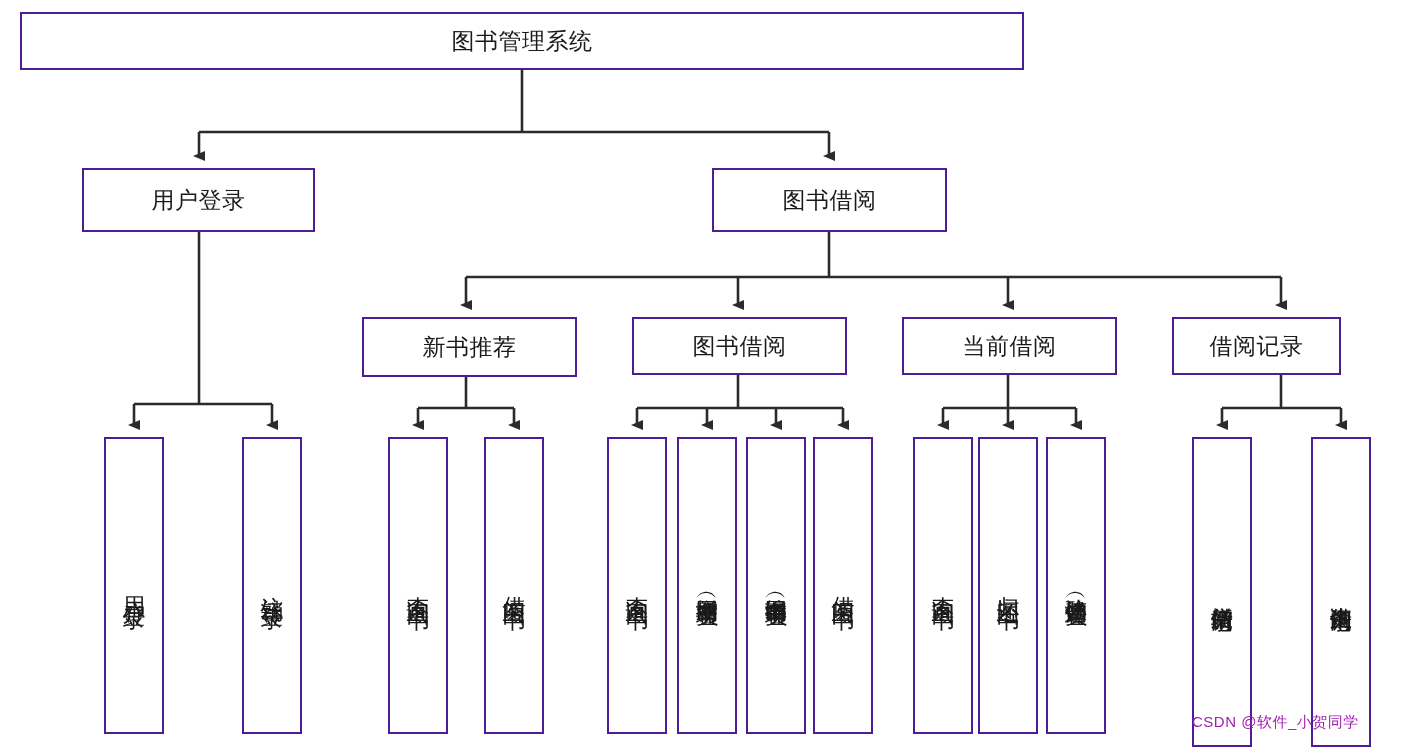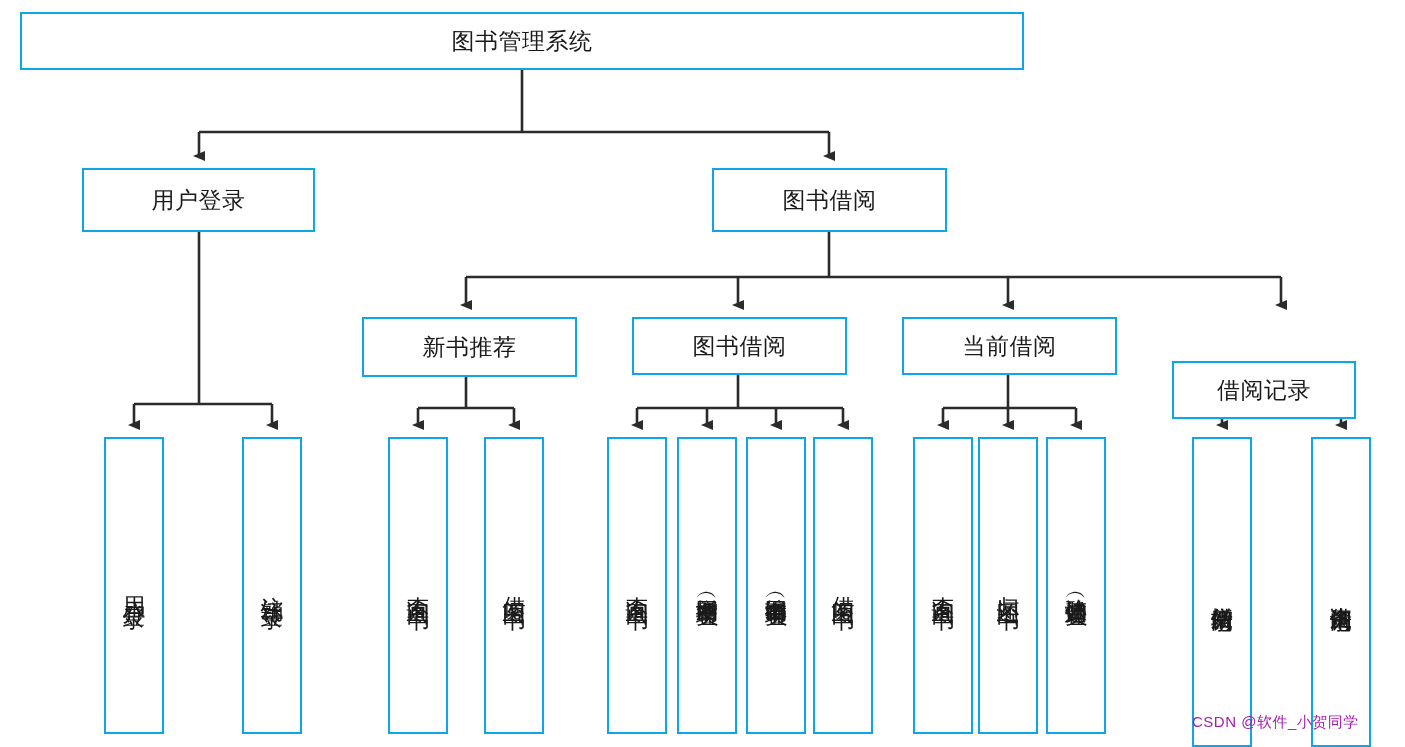--- a/index.html
+++ b/index.html
@@ -21,21 +21,21 @@
     position: absolute;
     left: 0;
     top: 0;
     width: 1405px;
     height: 747px;
     pointer-events: none;
   }
   .node {
     position: absolute;
     box-sizing: border-box;
-    border: 2px solid #0ea5e9;
+    border: 2px solid #4c1d95;
     background: #ffffff;
     display: flex;
     align-items: center;
     justify-content: center;
     color: #1a1a1a;
   }
   .node .label {
     display: block;
     text-align: center;
     line-height: 1.08;
@@ -142,21 +142,21 @@
 
   <div class="node horiz" style="left:362px; top:317px; width:215px; height:60px;">
     <span class="label">新书推荐</span>
   </div>
   <div class="node horiz" style="left:632px; top:317px; width:215px; height:58px;">
     <span class="label">图书借阅</span>
   </div>
   <div class="node horiz" style="left:902px; top:317px; width:215px; height:58px;">
     <span class="label">当前借阅</span>
   </div>
-  <div class="node horiz" style="left:1172px; top:317px; width:184px; height:58px;margin-top:44px;">
+  <div class="node horiz" style="left:1172px; top:317px; width:169px; height:58px;">
     <span class="label">借阅记录</span>
   </div>
 
   <div class="node vert" style="left:104px; top:437px; width:60px; height:297px;">
     <span class="label">用户登录</span>
   </div>
   <div class="node vert" style="left:242px; top:437px; width:60px; height:297px;">
     <span class="label">注销登录</span>
   </div>
 

